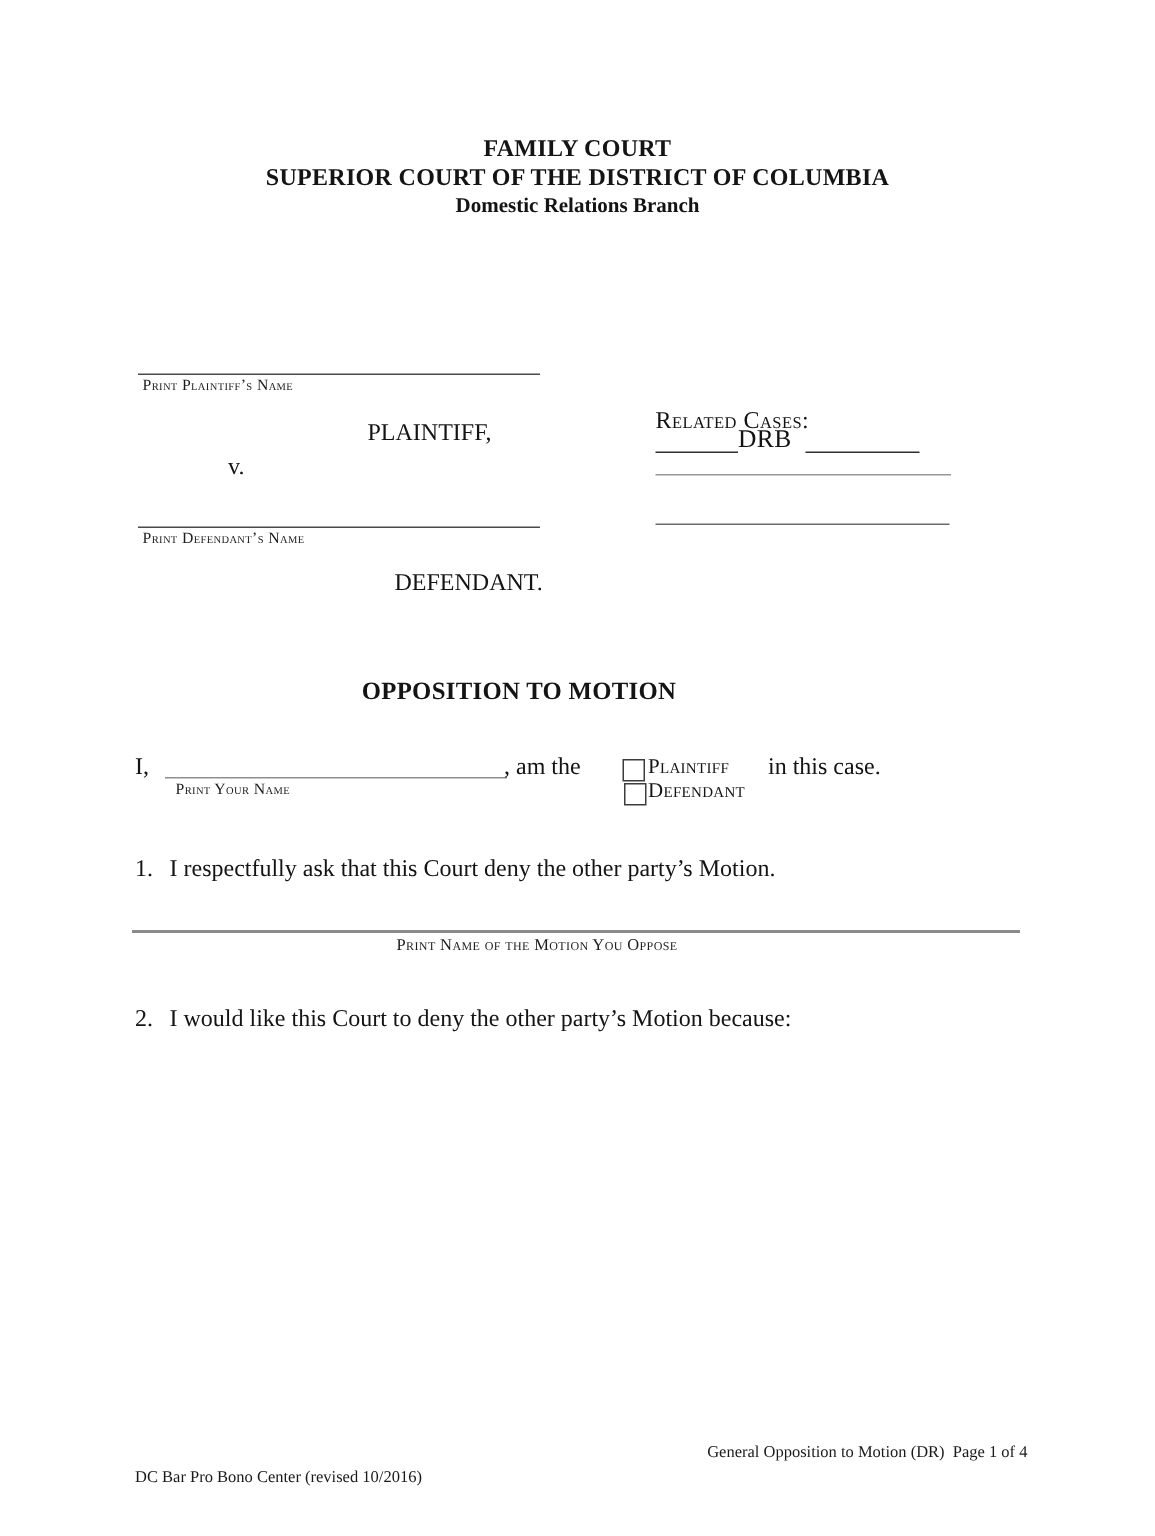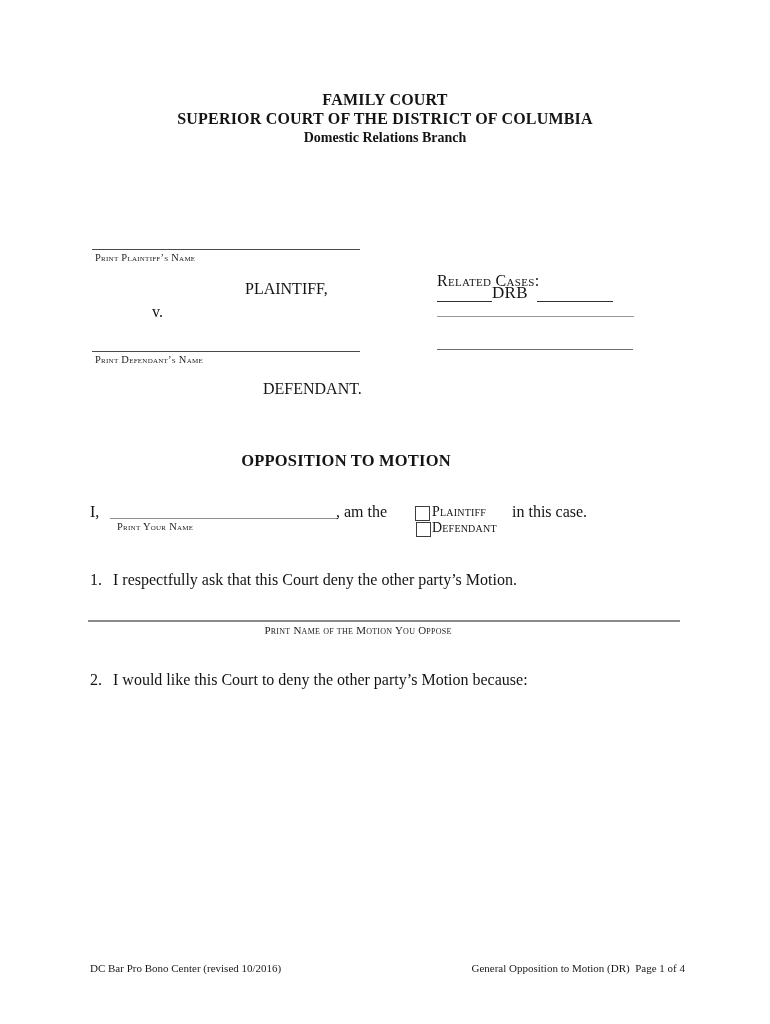--- a/index.html
+++ b/index.html
@@ -58,21 +58,21 @@
   .cb-label{position:absolute;font-variant:small-caps;font-size:14px;letter-spacing:.2px;}
   .cb-label-plaintiff{left:432px;top:504px;}
   .cb-label-defendant{left:432px;top:520px;}
   
   .item{position:absolute;left:90px;font-size:16px;white-space:nowrap;}
   .item-1{top:571px;}
   .item-2{top:671px;}
   .item .num{display:inline-block;width:23px;}
   
   .footer-text{position:absolute;top:962px;font-size:11px;white-space:pre;color:#1a1a1a;}
-  .footer-left{left:90px;}
+  .footer-left{left:90px;margin-top:17px;}
   .footer-right{right:85px;text-align:center;}
 </style>
 </head>
 <body>
 
 <div class="page">
 
   <div class="court-header">
     <div class="h1">FAMILY COURT</div>
     <div class="h1">SUPERIOR COURT OF THE DISTRICT OF COLUMBIA</div>

